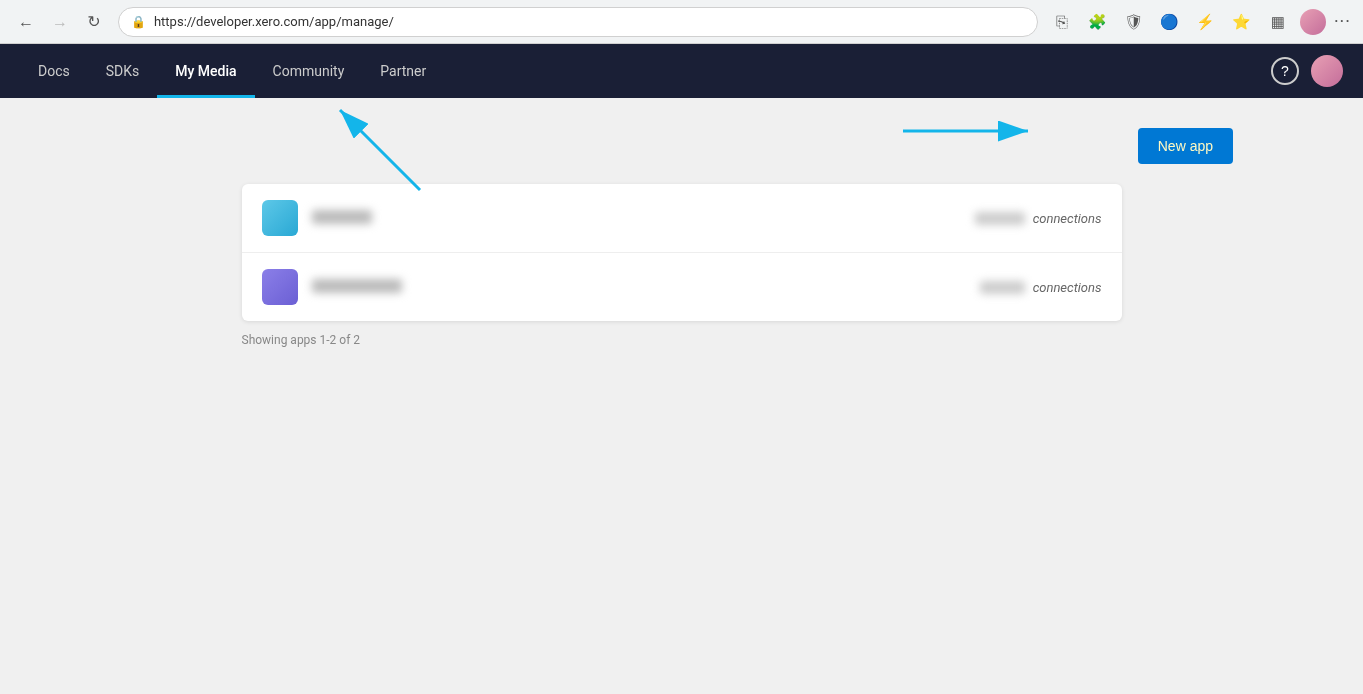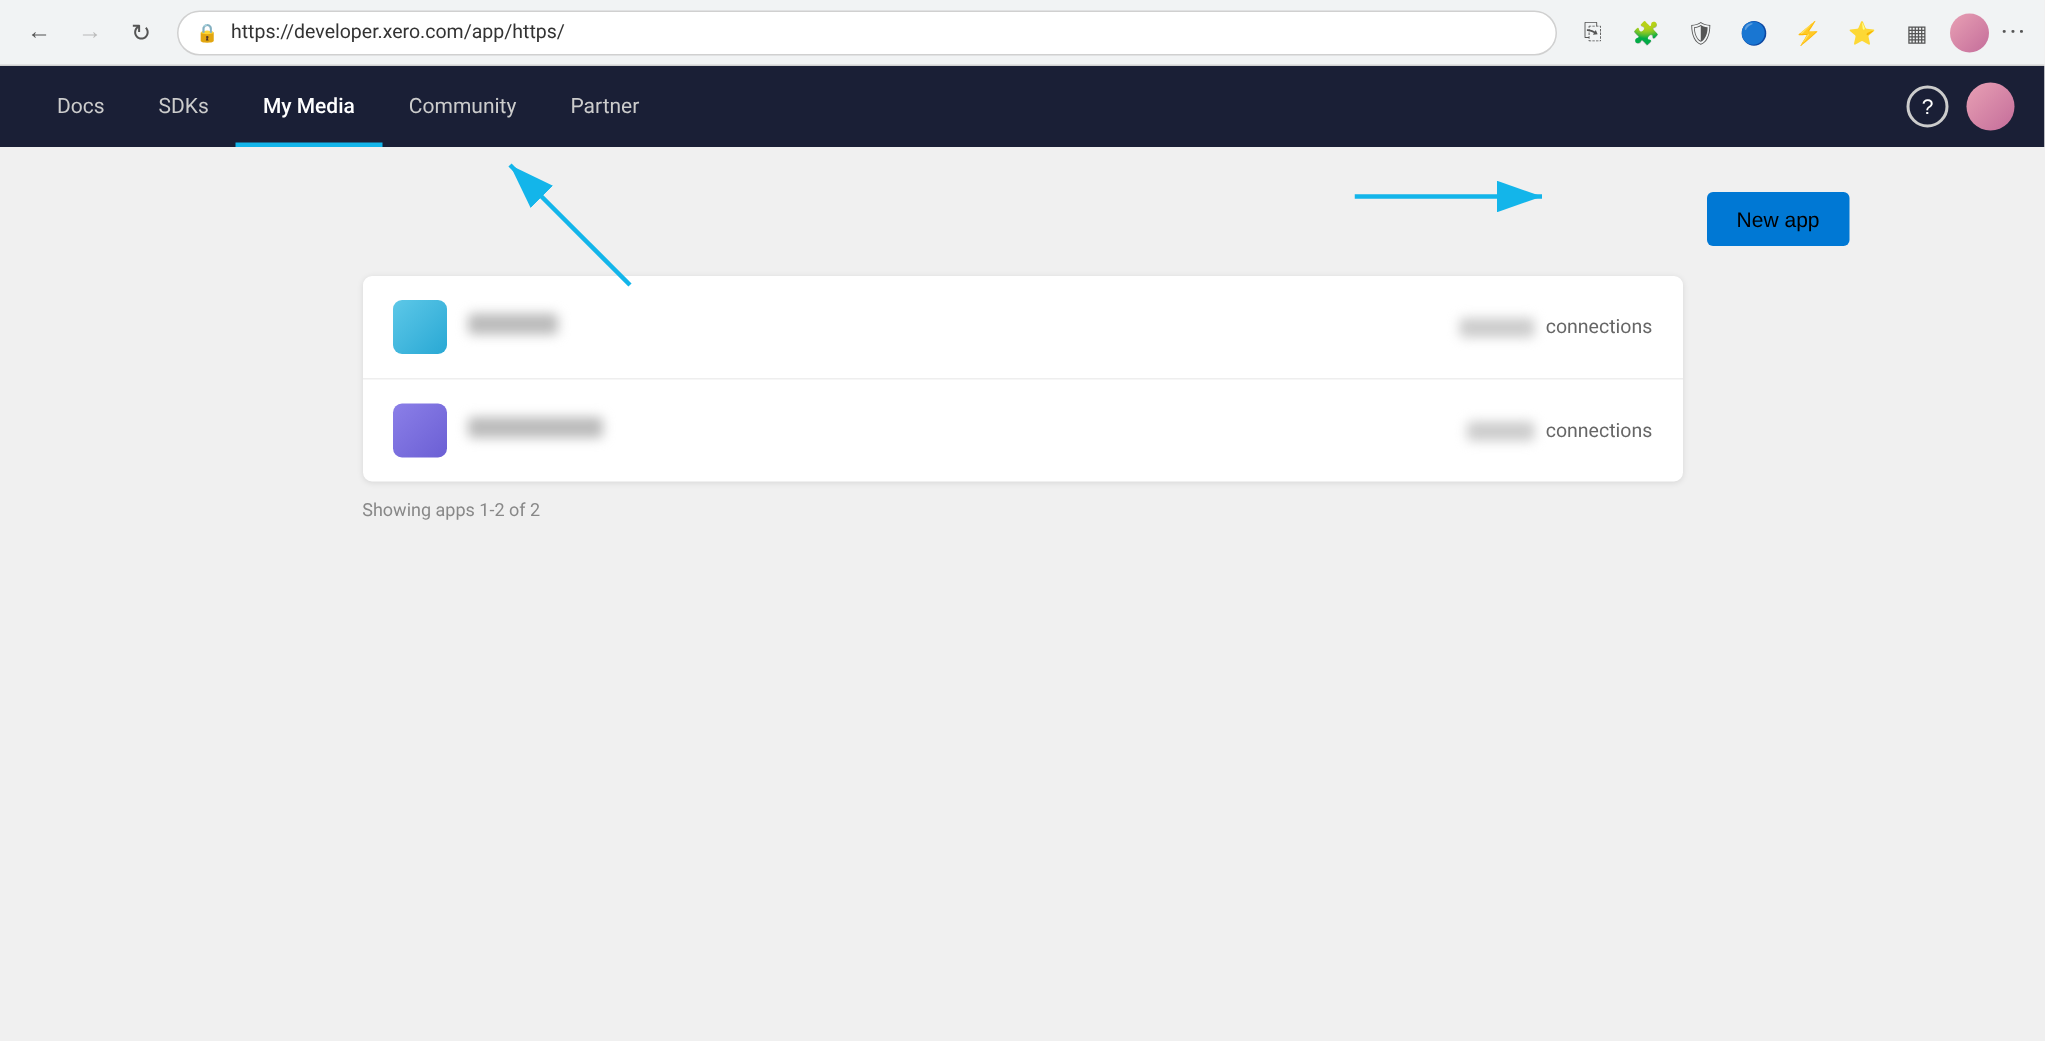--- a/index.html
+++ b/index.html
@@ -135,21 +135,21 @@
     }
 
     
     .top-bar {
       display: flex;
       justify-content: flex-end;
       padding: 10px 130px 20px;
     }
     .new-app-btn {
       background: #0078d4;
-      color: #000000;
+      color: #fef9c3;
       border: none;
       padding: 10px 20px;
       border-radius: 4px;
       font-size: 14px;
       font-weight: 500;
       cursor: pointer;
     }
 
     
     .apps-container {
@@ -159,20 +159,21 @@
       border-radius: 6px;
       overflow: hidden;
       box-shadow: 0 1px 4px rgba(0,0,0,0.1);
     }
     .app-row {
       display: flex;
       align-items: center;
       padding: 16px 20px;
       border-bottom: 1px solid #eee;
       cursor: pointer;
+      font-style: italic;
     }
     .app-row:last-child { border-bottom: none; }
     .app-icon {
       width: 36px; height: 36px;
       border-radius: 6px;
       margin-right: 14px;
       flex-shrink: 0;
     }
     .app-icon-1 { background: linear-gradient(135deg, #5dc8e8, #29a8d4); }
     .app-icon-2 { background: linear-gradient(135deg, #8b7fe8, #6b5fd4); }
@@ -222,21 +223,21 @@
 <body>
 
 <div class="browser-chrome">
   <div class="browser-nav-buttons">
     <button class="nav-btn">←</button>
     <button class="nav-btn disabled">→</button>
     <button class="nav-btn">↻</button>
   </div>
   <div class="address-bar">
     <span class="lock-icon">🔒</span>
-    <span>https://developer.xero.com/app/https/</span>
+    <span>https://developer.xero.com/app/manage/</span>
   </div>
   <div class="browser-actions">
     <button class="browser-action-btn">⎘</button>
     <button class="browser-action-btn">🧩</button>
     <button class="browser-action-btn">🛡</button>
     <button class="browser-action-btn">🔵</button>
     <button class="browser-action-btn">⚡</button>
     <button class="browser-action-btn">⭐</button>
     <button class="browser-action-btn">▦</button>
     <div class="profile-circle"></div>

